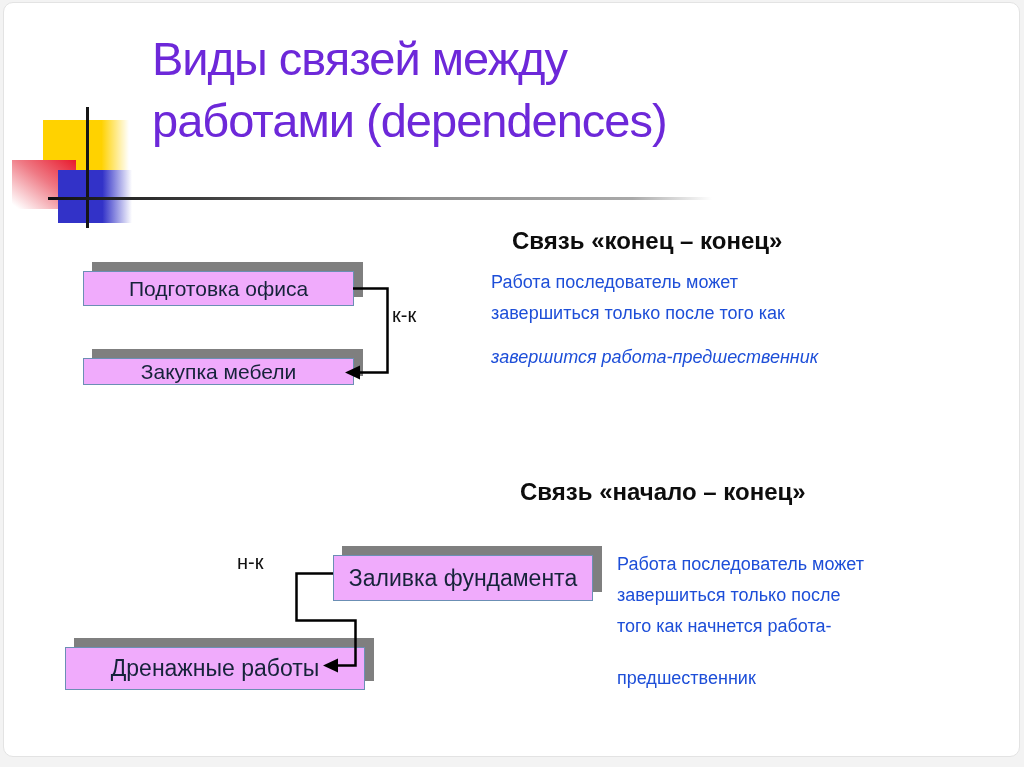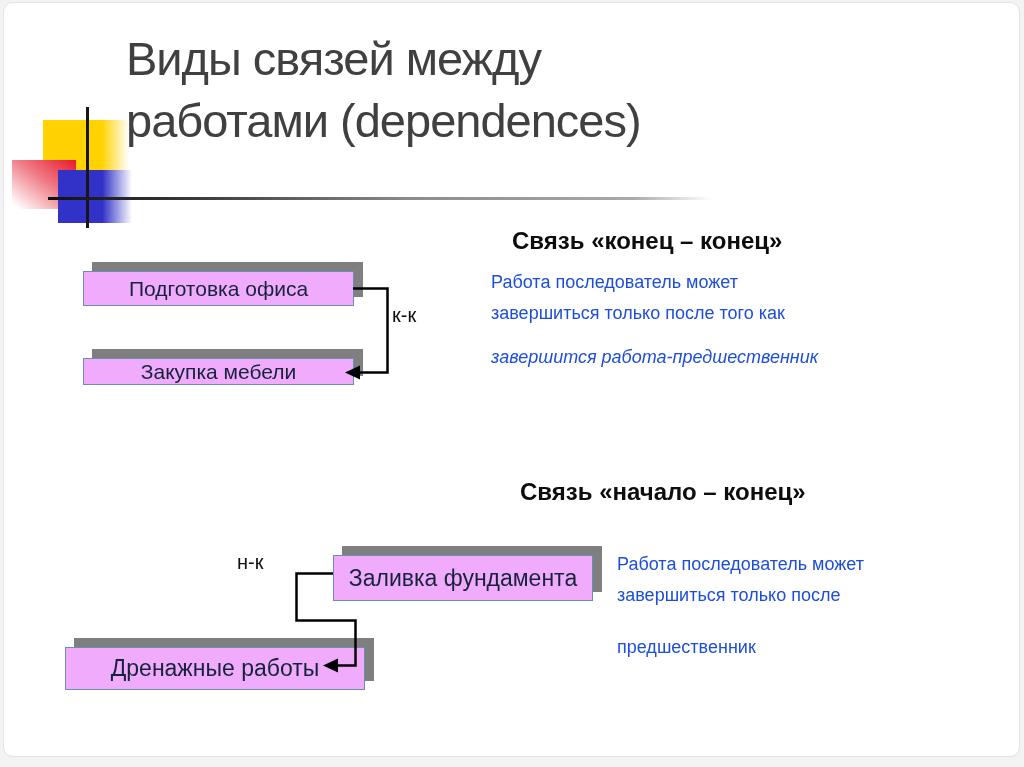--- a/index.html
+++ b/index.html
@@ -34,22 +34,22 @@
   .deco-vline {
     position: absolute; left: 86px; top: 107px; width: 3px; height: 121px;
     background: #161616;
   }
   .deco-hline {
     position: absolute; left: 48px; top: 197px; width: 664px; height: 3px;
     background: linear-gradient(to right, #111 0%, #3a3a3a 22%, #8c8c8c 55%, #a9a9a9 88%, rgba(180,180,180,0) 100%);
   }
   
   .title {
-    position: absolute; left: 126px; top: 28px; width: 740px;
-    color: #404040;
+    position: absolute; left: 152px; top: 28px; width: 740px;
+    color: #6d28d9;
     font-size: 47px; line-height: 62px; font-weight: 500;
     letter-spacing: -1px;
   }
   
   .sec-heading {
     position: absolute;
     font-size: 24px; font-weight: bold; color: #0d0d0d;
     white-space: nowrap;
     text-align: center;
   }
@@ -106,20 +106,21 @@
 <div class="para p1">
   <div class="ln">Работа последователь может</div>
   <div class="ln">завершиться только после того как</div>
   <div class="ln gap">завершится работа-предшественник</div>
 </div>
 
 <div class="sec-heading s2">Связь «начало – конец»</div>
 <div class="para p2">
   <div class="ln">Работа последователь может</div>
   <div class="ln">завершиться только после</div>
+  <div class="ln">того как начнется работа-</div>
   <div class="ln gap">предшественник</div>
 </div>
 
 <div class="task-box tb1">Подготовка офиса</div>
 <div class="task-box tb2">Закупка мебели</div>
 
 <div class="task-box tb3">Заливка фундамента</div>
 <div class="task-box tb4">Дренажные работы</div>
 
 <svg class="connector-overlay" width="1024" height="767" viewBox="0 0 1024 767" xmlns="http://www.w3.org/2000/svg">

